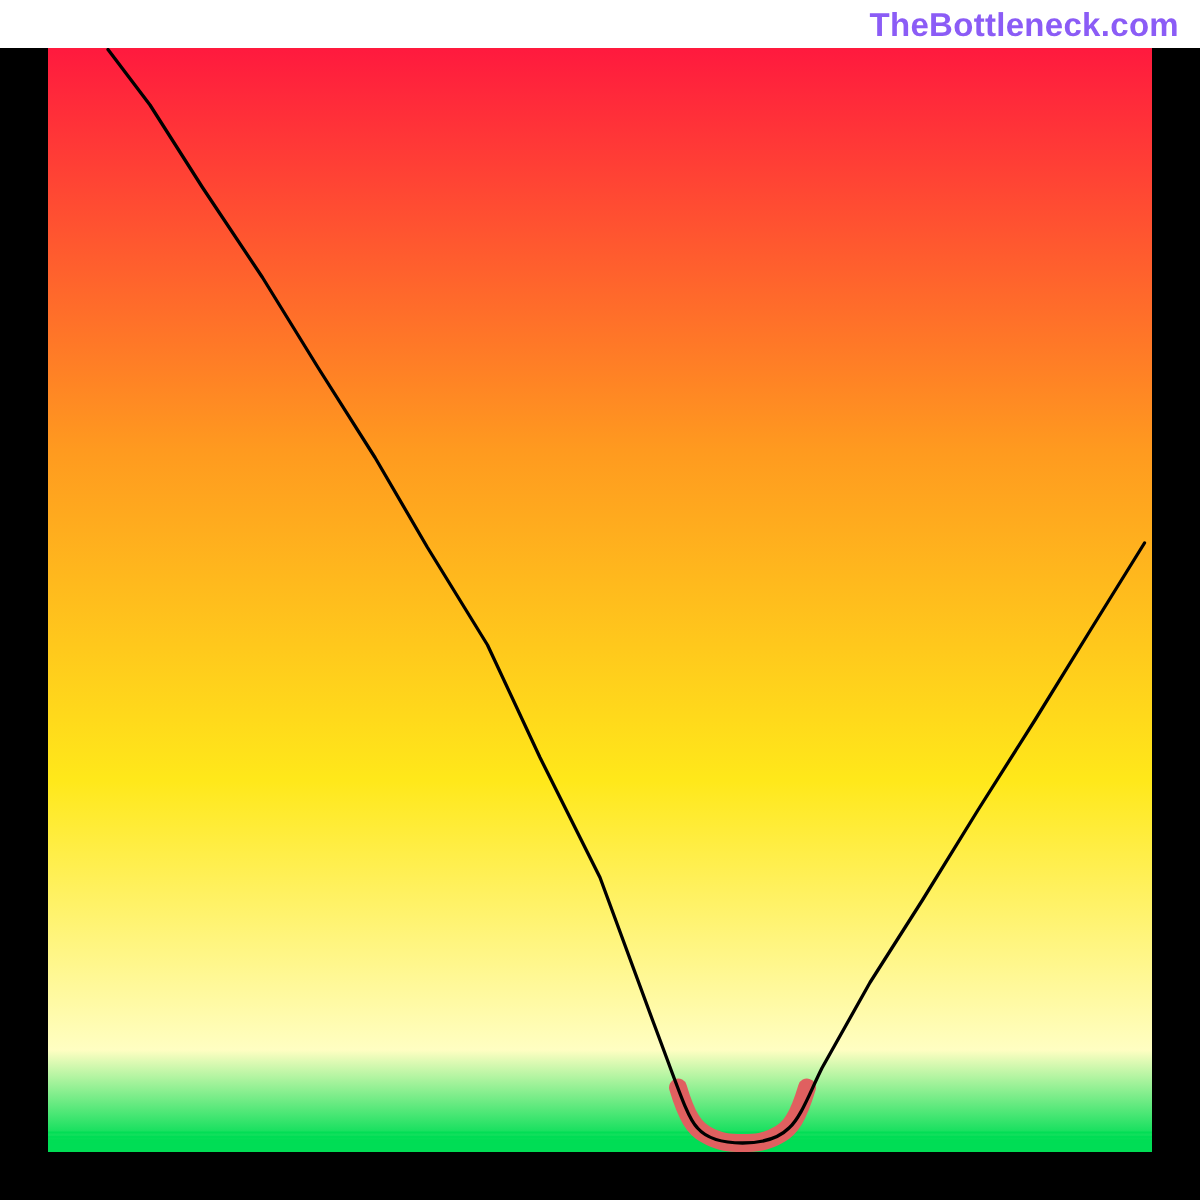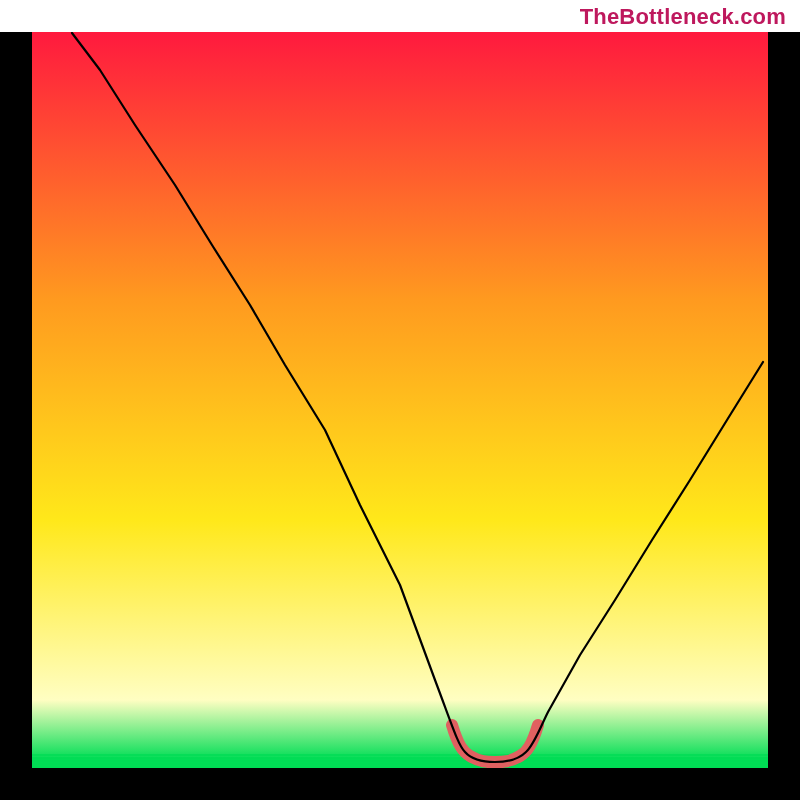--- a/index.html
+++ b/index.html
@@ -14,21 +14,21 @@
     position: relative;
     width: 800px;
     height: 800px;
   }
   .watermark {
     position: absolute;
     top: 4px;
     right: 14px;
     font-size: 22px;
     font-weight: 600;
-    color: #be185d;
+    color: #8b5cf6;
     letter-spacing: 0.2px;
     z-index: 20;
   }
   svg.chart {
     position: absolute;
     top: 0;
     left: 0;
     width: 800px;
     height: 800px;
     display: block;

